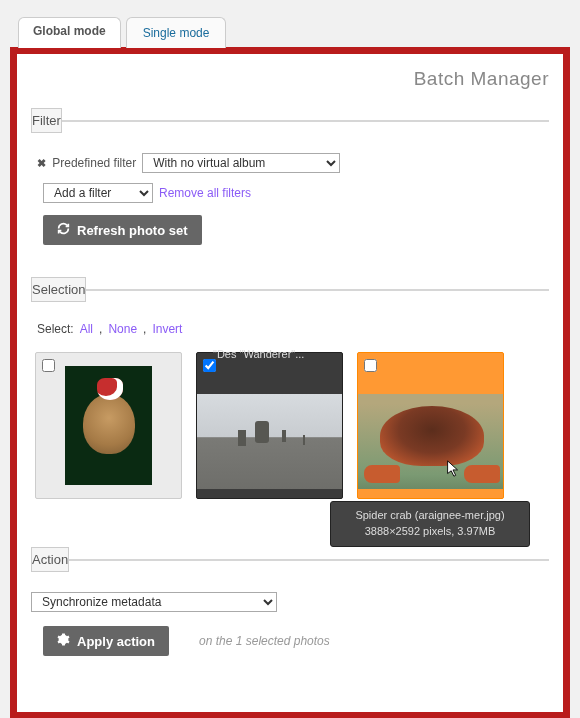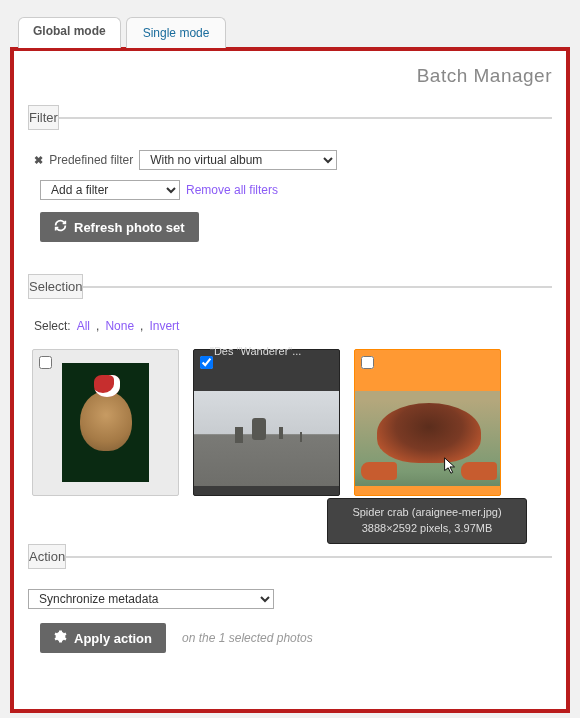--- a/index.html
+++ b/index.html
@@ -21,21 +21,21 @@
     border-bottom: none;
     border-radius: 6px 6px 0 0;
     background: #fff;
     font-size: 12px;
     cursor: pointer;
   }
   .tab.inactive { background: #fafafa; color: #1a6c9c; padding: 8px 16px; }
   .tab.active { background: #fff; font-weight: bold; position: relative; z-index: 2; }
   .panel {
     background: #fff;
-    border: 4px solid #b91c1c;
+    border: 7px solid #b91c1c;
     margin-top: -1px;
     padding: 14px 14px 24px 14px;
     width: 560px;
   }
   .page-title { text-align: right; font-size: 19px; color: #888; font-weight: normal; margin-bottom: 18px; letter-spacing: 0.5px; }
   fieldset {
     border: none;
     border-top: 2px solid #d6d6d6;
     margin-bottom: 22px;
     padding-top: 14px;
@@ -167,21 +167,21 @@
     background: #444;
     color: #ddd;
     font-size: 11px;
     text-align: center;
     padding: 6px 6px;
     border-radius: 3px;
     border: 1px solid #222;
     line-height: 1.45;
     z-index: 10;
   }
-  .status-text { color: #999; font-style: italic; margin-left: 10px; font-size: 12px; }
+  .status-text { color: #999; font-style: italic; margin-left: 24px; font-size: 12px; }
 </style>
 </head>
 <body>
 
 <div class="tabs">
   <div class="tab active">Global mode</div>
   <div class="tab inactive">Single mode</div>
 </div>
 
 <div class="panel">
@@ -192,21 +192,21 @@
 
     <div class="row">
       <span class="x-remove">✖</span>
       <span>Predefined filter</span>
       <select style="width:198px">
         <option>With no virtual album</option>
       </select>
     </div>
 
     <div class="row" style="margin-left:12px">
-      <select style="width:140px">
+      <select style="width:110px">
         <option>Add a filter</option>
       </select>
       <span class="link">Remove all filters</span>
     </div>
 
     <div class="row" style="margin-left:12px; margin-top:12px">
       <button class="btn">
         <span class="icon">
           <svg width="13" height="13" viewBox="0 0 24 24" fill="none" stroke="#fff" stroke-width="3">
             <path d="M3 12a9 9 0 0 1 15-6.7L21 8"></path>

